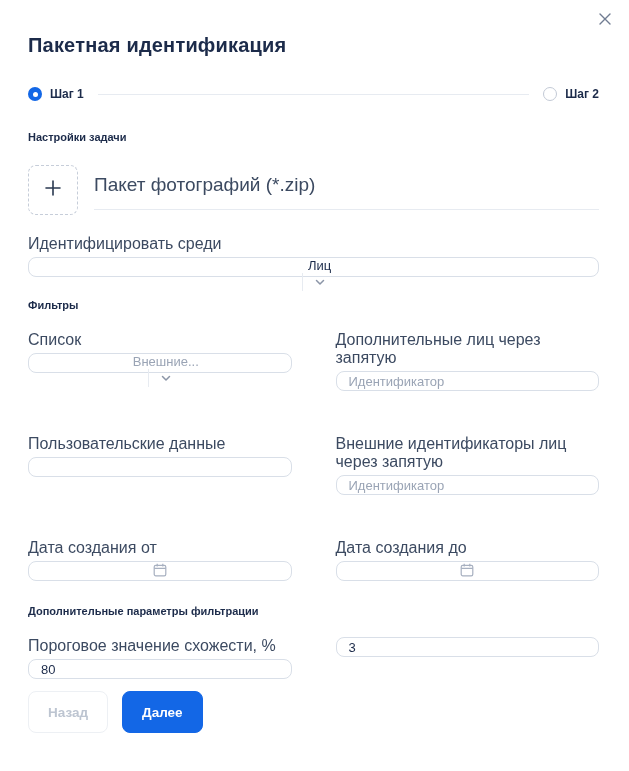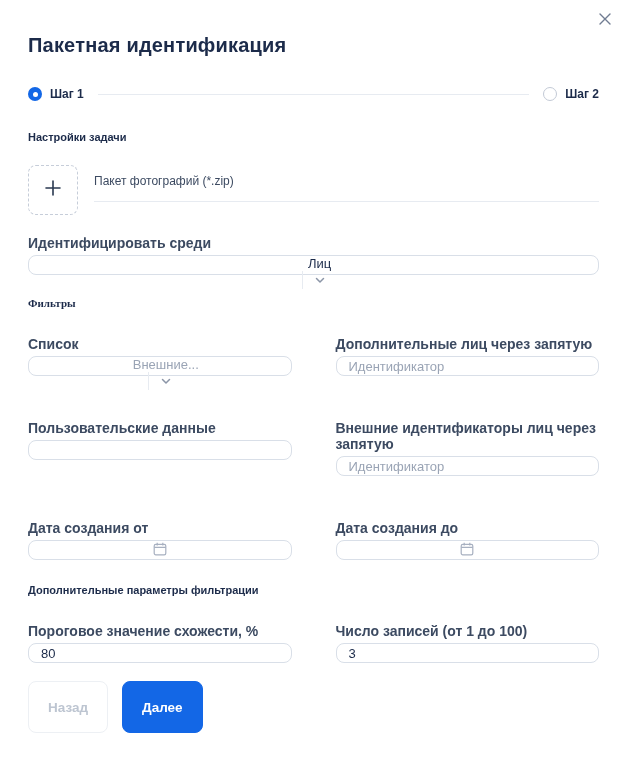--- a/index.html
+++ b/index.html
@@ -23,47 +23,47 @@
   .step{display:flex;align-items:center;gap:8px;cursor:pointer;}
   .radio{width:14px;height:14px;border-radius:50%;flex:0 0 auto;display:flex;align-items:center;justify-content:center;}
   .radio.active{background:var(--accent);}
   .radio.active .dot{width:5px;height:5px;border-radius:50%;background:#fff;}
   .radio.inactive{background:#fff;border:1.5px solid #C3CAD6;}
   .step-label{font-size:12px;color:var(--heading);font-weight:bold;white-space:nowrap;}
   .step-line{flex:1;height:1px;background:var(--line);margin:0 14px;}
   
   h2.section{font-size:11px;font-weight:bold;color:var(--heading);}
   .sec-task{margin-top:30px;}
-  .sec-filters{margin-top:22px;font-family:Liberation Serif, serif;}
+  .sec-filters{margin-top:22px;}
   .sec-additional{margin-top:24px;}
   
   .upload-row{display:flex;gap:16px;margin-top:22px;}
   .upload-box{width:50px;height:50px;border:1px dashed #C6CDD9;border-radius:8px;background:#fff;display:flex;align-items:center;justify-content:center;cursor:pointer;color:#2A3950;}
   .upload-info{flex:1;padding-top:9px;}
-  .upload-label{font-size:12px;color:var(--label);}
+  .upload-label{font-size:19px;color:var(--label);}
   .upload-line{margin-top:13px;border-bottom:1px solid var(--line);}
   
-  .field-label{display:block;font-size:14px;color:var(--label);margin-bottom:4px;font-weight:bold;}
+  .field-label{display:block;font-size:16px;color:var(--label);margin-bottom:4px;}
   .control{width:100%;height:20px;border:1px solid var(--border);border-radius:8px;background:#fff;font-family:"Liberation Sans",sans-serif;font-size:13px;color:var(--heading);padding:0 12px;display:flex;align-items:center;flex-direction:column;}
   input.control{outline:none;}
   input.control::placeholder{color:var(--placeholder);}
   .select{justify-content:space-between;cursor:pointer;padding-right:0;}
   .select .value{color:var(--heading);}
   .select .value.placeholder{color:var(--placeholder);}
   .select-right{display:flex;align-items:center;height:100%;}
   .select-sep{width:1px;height:18px;background:var(--line);}
   .select-chevron{width:34px;display:flex;align-items:center;justify-content:center;color:#8B95A7;}
   .identify-wrap{margin-top:20px;}
   
-  .grid{display:grid;grid-template-columns:1fr 1fr;column-gap:18px;row-gap:15px;margin-top:27px;gap:44px;}
+  .grid{display:grid;grid-template-columns:1fr 1fr;column-gap:18px;row-gap:15px;margin-top:20px;gap:44px;}
   .date-input{gap:9px;color:var(--icon-gray);}
   .cal-icon{display:flex;align-items:center;}
   
   .footer{position:absolute;left:28px;bottom:38px;display:flex;gap:14px;}
-  .btn{height:52px;padding:0 19px;border-radius:8px;font-family:"Liberation Sans",sans-serif;font-size:13.5px;font-weight:bold;cursor:pointer;}
+  .btn{height:42px;padding:0 19px;border-radius:8px;font-family:"Liberation Sans",sans-serif;font-size:13.5px;font-weight:bold;cursor:pointer;}
   .btn-back{background:#fff;border:1px solid #EDF0F4;color:var(--disabled-text);}
   .btn-next{background:var(--accent);border:1px solid var(--accent);color:#fff;}
 </style>
 </head>
 <body>
 
 <div class="modal">
 
   <button class="close-btn">
     <span>
@@ -181,21 +181,20 @@
   </div>
 
   <h2 class="section sec-additional">Дополнительные параметры фильтрации</h2>
 
   <div class="grid">
     <div>
       <label class="field-label">Пороговое значение схожести, %</label>
       <input class="control" type="text" value="80" style="">
     </div>
     <div>
-      <label class="field-label">Число записей (от 1 до 100)</label>
       <input class="control" type="text" value="3" style="">
     </div>
   </div>
 
   <div class="footer">
     <button class="btn btn-back" disabled="">Назад</button>
     <button class="btn btn-next">Далее</button>
   </div>
 
 </div>

